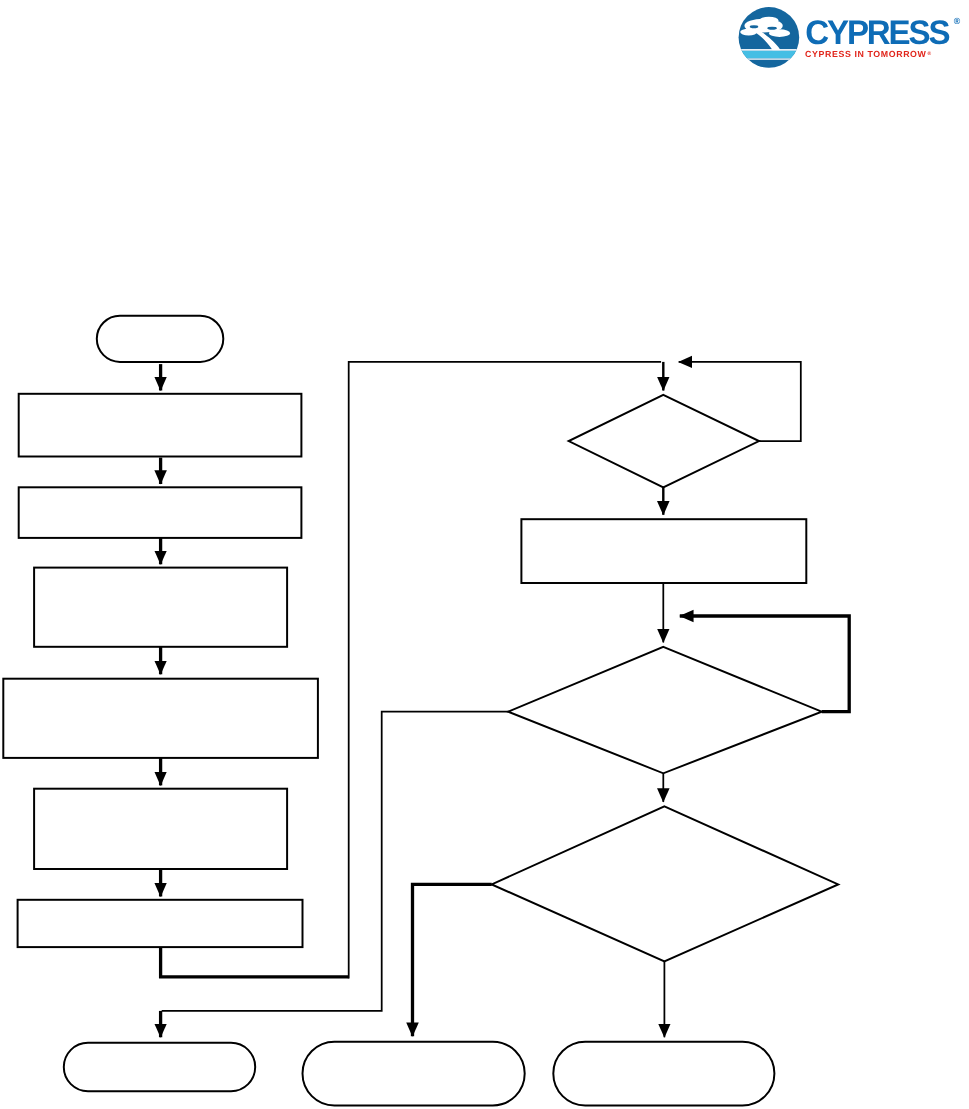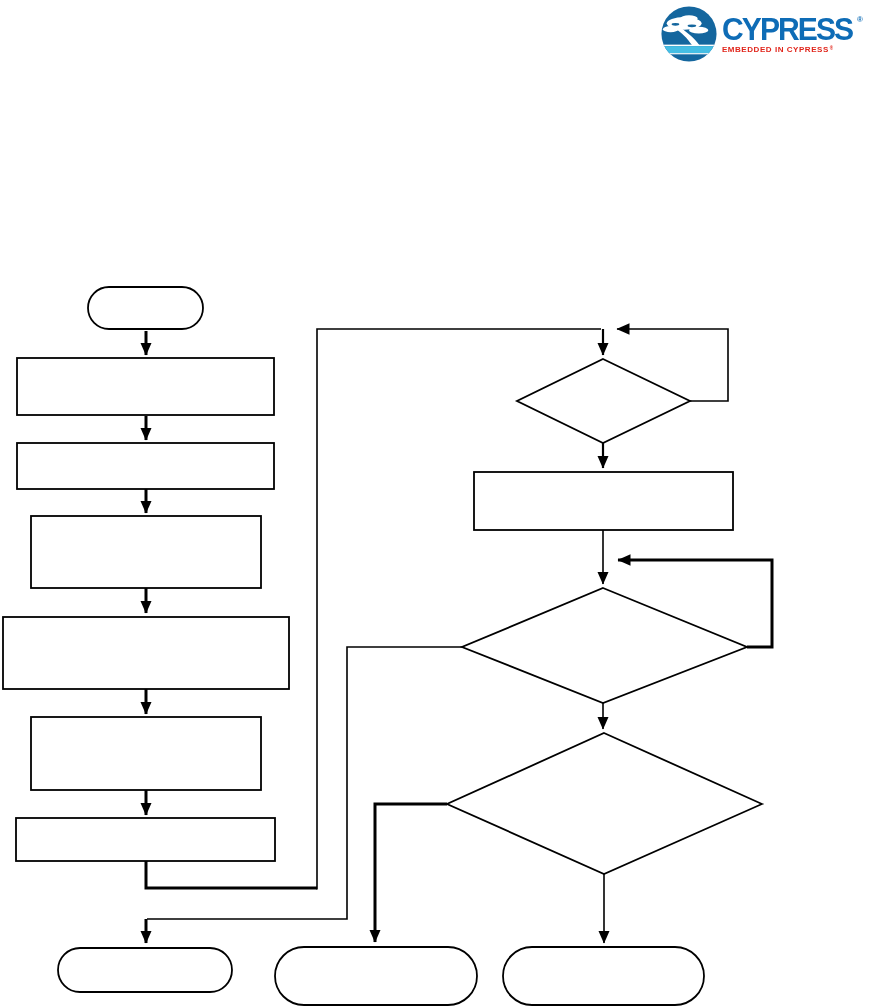--- a/index.html
+++ b/index.html
@@ -5,21 +5,21 @@
   html,body{margin:0;padding:0;background:#ffffff;}
   .page{
     position:relative;
     width:881px;height:1008px;
     background:#ffffff;
     overflow:hidden;
     font-family:"Liberation Sans",sans-serif;
   }
   
   .logo{
-    position:absolute;top:5px;right:18px;
+    position:absolute;top:5px;right:8px;
     display:flex;align-items:flex-start;gap:4px;
   }
   .logo-globe{width:58px;height:58px;flex:0 0 auto;}
   .logo-text{display:flex;flex-direction:column;align-items:flex-start;padding-top:10px;}
   .brand-row{display:flex;align-items:flex-start;line-height:1;}
   .brand{
     font-weight:700;font-size:31px;letter-spacing:-2px;
     color:#0E6CB6;line-height:0.95;transform:scaleX(0.97);transform-origin:left top;
   }
   .brand-reg{font-size:8px;font-weight:700;color:#0E6CB6;margin-top:1px;margin-left:1px;}
@@ -66,21 +66,21 @@
         <rect x="0" y="42.6" width="60" height="7.2" fill="#45BEE4"></rect>
         <rect x="0" y="49.8" width="60" height="1.2" fill="#ffffff"></rect>
       </g>
     </svg>
     <div class="logo-text">
       <div class="brand-row">
         <span class="brand">CYPRESS</span>
         <span class="brand-reg">®</span>
       </div>
       <div class="tagline-row">
-        <span class="tagline">EMBEDDED IN CYPRESS</span>
+        <span class="tagline">CYPRESS IN TOMORROW</span>
         <span class="tagline-reg">®</span>
       </div>
     </div>
   </div>
 
   <svg class="flow" viewBox="0 0 881 1008">
     <defs>
       <marker id="ah" viewBox="0 0 14 14" refX="12.5" refY="7" markerWidth="14" markerHeight="14" orient="auto" markerUnits="userSpaceOnUse">
         <path d="M0,1.3 L13,7 L0,12.7 Z" fill="#000000"></path>
       </marker>

